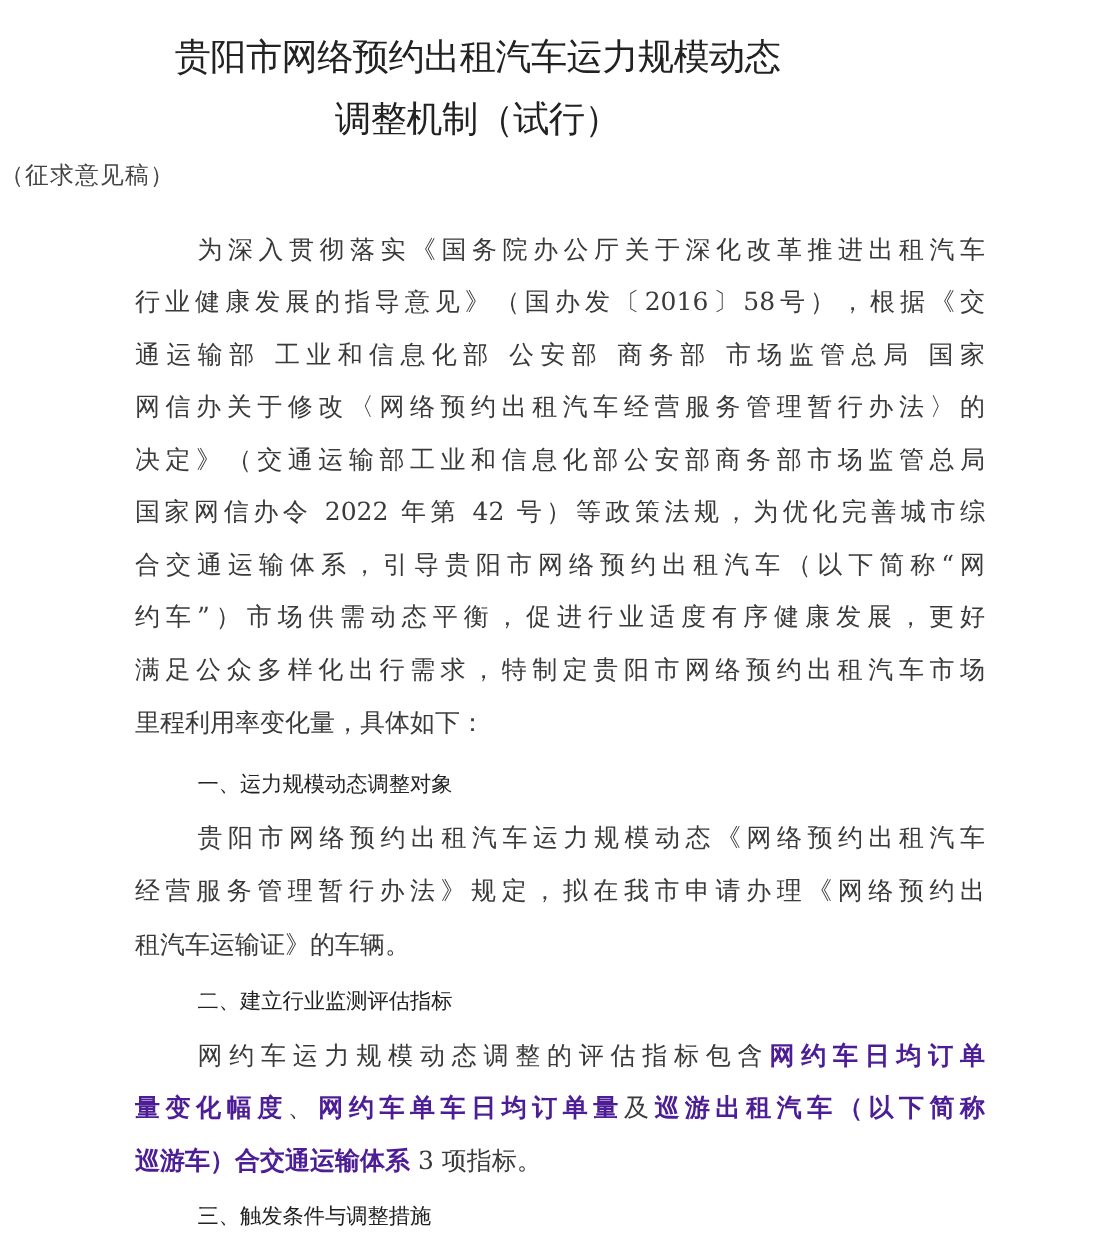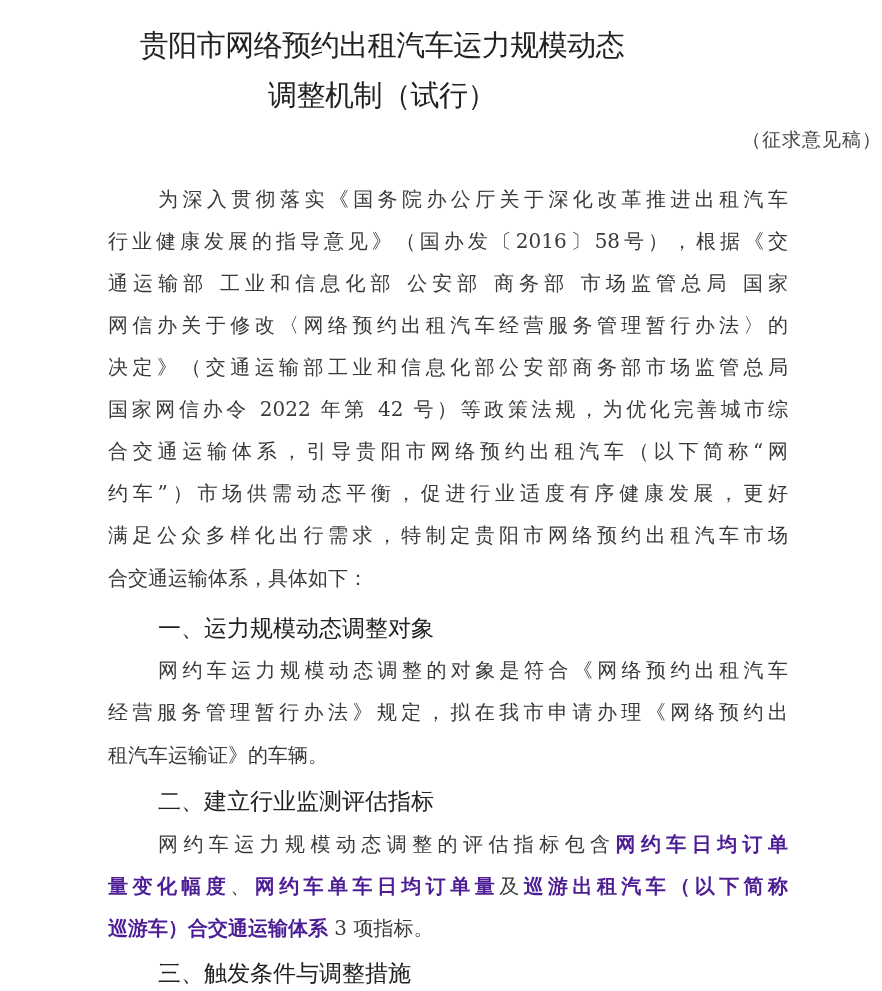--- a/index.html
+++ b/index.html
@@ -6,34 +6,34 @@
   body { width: 882px; height: 991px; overflow: hidden; position: relative; color: #2b2b2b; }
   .page { position: absolute; left: 0; top: 0; width: 882px; height: 991px; }
   .title {
     position: absolute; left: 0; width: 764px; text-align: center;
     font-family: "DejaVu Sans", sans-serif; font-size: 29px; color: #222;
     letter-spacing: -0.5px; margin: 0; font-weight: normal;
   }
   .t1 { top: 26px; }
   .t2 { top: 76px; }
   .subtitle {
-    position: absolute; left: 0; width: 882px; top: 127px; text-align: right;
+    position: absolute; left: 0; width: 882px; top: 127px; text-align: left;
     font-family: "DejaVu Serif", serif; font-size: 19px; color: #444; letter-spacing: 1px;
   }
   .line {
     position: absolute; left: 108px; width: 680px; height: 30px;
     font-family: "DejaVu Serif", serif; font-size: 20px; color: #3a3a3a;
     white-space: nowrap; text-align: justify; text-align-last: justify;
     line-height: 30px; margin: 0;
   }
   .line.last { text-align-last: left; }
   .line.indent { left: 158px; width: 630px; }
   .heading {
     position: absolute; left: 158px; font-family: "DejaVu Sans", sans-serif;
-    font-size: 23px; color: #222; white-space: nowrap; line-height: 30px; margin: 0;
+    font-size: 17px; color: #222; white-space: nowrap; line-height: 30px; margin: 0;
     font-weight: normal;
   }
   b { font-weight: bold; color: #4c1d95; }
 </style>
 </head>
 <body>
 
 <div class="page">
 
   <h1 class="title t1">贵阳市网络预约出租汽车运力规模动态</h1>
@@ -42,24 +42,24 @@
 
   <p class="line indent" style="top:184px">为深入贯彻落实《国务院办公厅关于深化改革推进出租汽车</p>
   <p class="line" style="top:226px">行业健康发展的指导意见》（国办发〔2016〕58号），根据《交</p>
   <p class="line" style="top:268px">通运输部 工业和信息化部 公安部 商务部 市场监管总局 国家</p>
   <p class="line" style="top:310px">网信办关于修改〈网络预约出租汽车经营服务管理暂行办法〉的</p>
   <p class="line" style="top:352px">决定》（交通运输部工业和信息化部公安部商务部市场监管总局</p>
   <p class="line" style="top:394px">国家网信办令 2022 年第 42 号）等政策法规，为优化完善城市综</p>
   <p class="line" style="top:436px">合交通运输体系，引导贵阳市网络预约出租汽车（以下简称“网</p>
   <p class="line" style="top:520px">满足公众多样化出行需求，特制定贵阳市网络预约出租汽车市场</p>
   <p class="line" style="top:478px">约车”）市场供需动态平衡，促进行业适度有序健康发展，更好</p>
-  <p class="line last" style="top:563px">合交通运输体系，具体如下：</p>
+  <p class="line last" style="top:563px">里程利用率变化量，具体如下：</p>
 
   <h2 class="heading" style="top:613px">一、运力规模动态调整对象</h2>
-  <p class="line indent" style="top:655px">网约车运力规模动态调整的对象是符合《网络预约出租汽车</p>
+  <p class="line indent" style="top:655px">贵阳市网络预约出租汽车运力规模动态《网络预约出租汽车</p>
   <p class="line" style="top:697px">经营服务管理暂行办法》规定，拟在我市申请办理《网络预约出</p>
   <p class="line last" style="top:740px">租汽车运输证》的车辆。</p>
 
   <h2 class="heading" style="top:786px">二、建立行业监测评估指标</h2>
   <p class="line indent" style="top:829px"><span>网约车运力规模动态调整的评估指标包含</span><b>网约车日均订单</b></p>
   <p class="line" style="top:871px"><b>量变化幅度</b><span>、</span><b>网约车单车日均订单量</b><span>及</span><b>巡游出租汽车（以下简称</b></p>
   <p class="line last" style="top:913px"><b>巡游车）合交通运输体系</b><span> 3 项指标。</span></p>
 
   <h2 class="heading" style="top:958px">三、触发条件与调整措施</h2>
 

